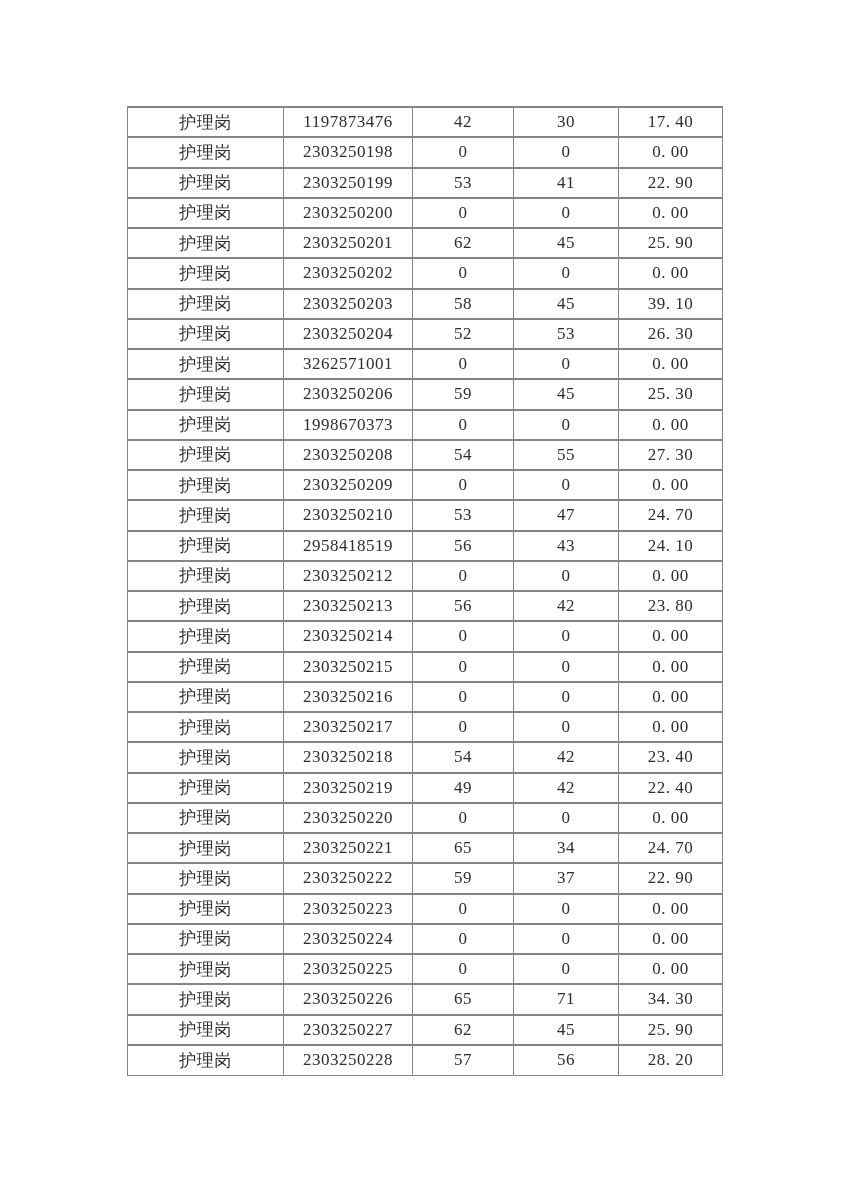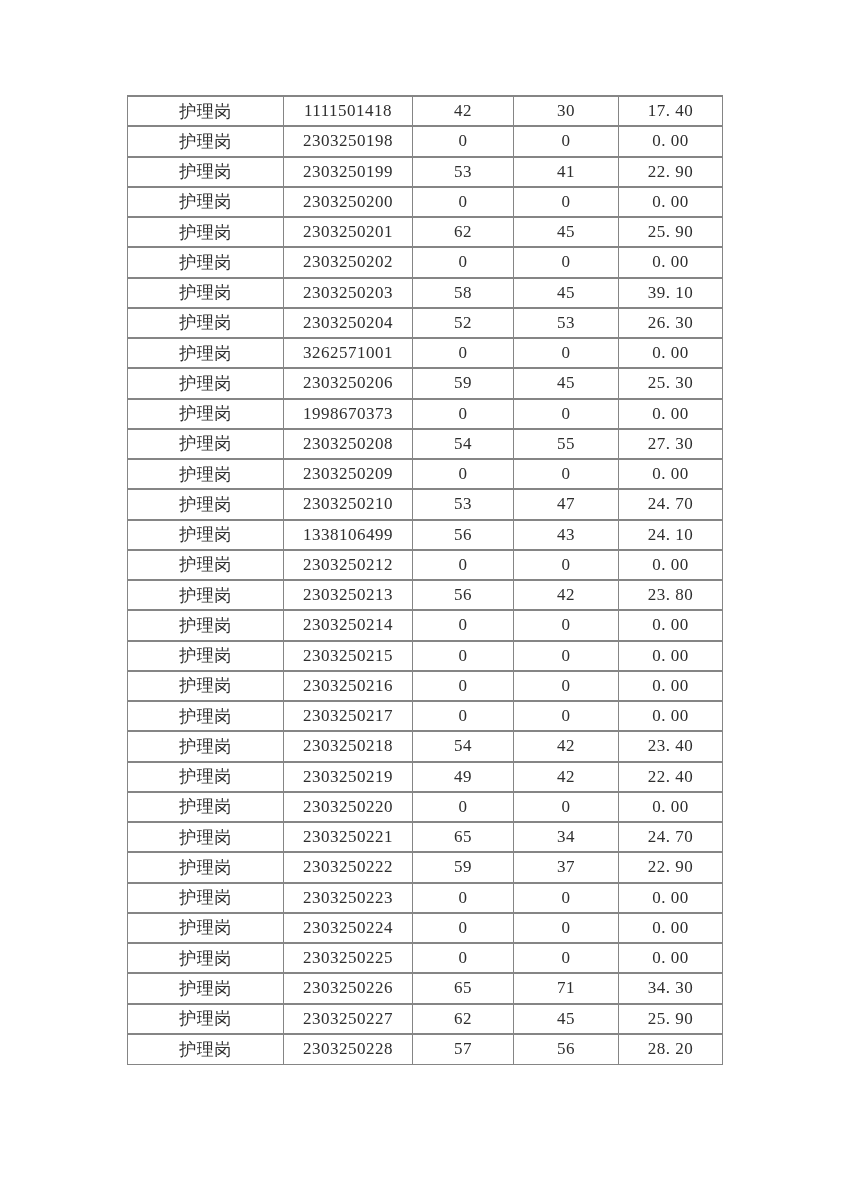--- a/index.html
+++ b/index.html
@@ -11,21 +11,21 @@
     position: relative;
     width: 848px;
     height: 1200px;
     background: #ffffff;
     overflow: hidden;
     font-family: "Liberation Serif", "DejaVu Serif", serif;
   }
   table.score-table {
     position: absolute;
     left: 127px;
-    top: 95px;
+    top: 106px;
     width: 595px;
     height: 968px;
     border-collapse: collapse;
     table-layout: fixed;
     border: 1px solid #7e7e7e;
   }
   table.score-table td {
     border: 1px solid #858585;
     border-top-width: 2px;
     text-align: center;
@@ -52,21 +52,21 @@
     <colgroup>
       <col class="c-position">
       <col class="c-id">
       <col class="c-score-a">
       <col class="c-score-b">
       <col class="c-total">
     </colgroup>
     <tbody id="score-table-body">
         <tr>
     <td>护理岗</td>
-    <td>1111501418</td>
+    <td>1197873476</td>
     <td>42</td>
     <td>30</td>
     <td>17. 40</td>
   </tr>
         <tr>
     <td>护理岗</td>
     <td>2303250198</td>
     <td>0</td>
     <td>0</td>
     <td>0. 00</td>
@@ -150,21 +150,21 @@
   </tr>
         <tr>
     <td>护理岗</td>
     <td>2303250210</td>
     <td>53</td>
     <td>47</td>
     <td>24. 70</td>
   </tr>
         <tr>
     <td>护理岗</td>
-    <td>1338106499</td>
+    <td>2958418519</td>
     <td>56</td>
     <td>43</td>
     <td>24. 10</td>
   </tr>
         <tr>
     <td>护理岗</td>
     <td>2303250212</td>
     <td>0</td>
     <td>0</td>
     <td>0. 00</td>

